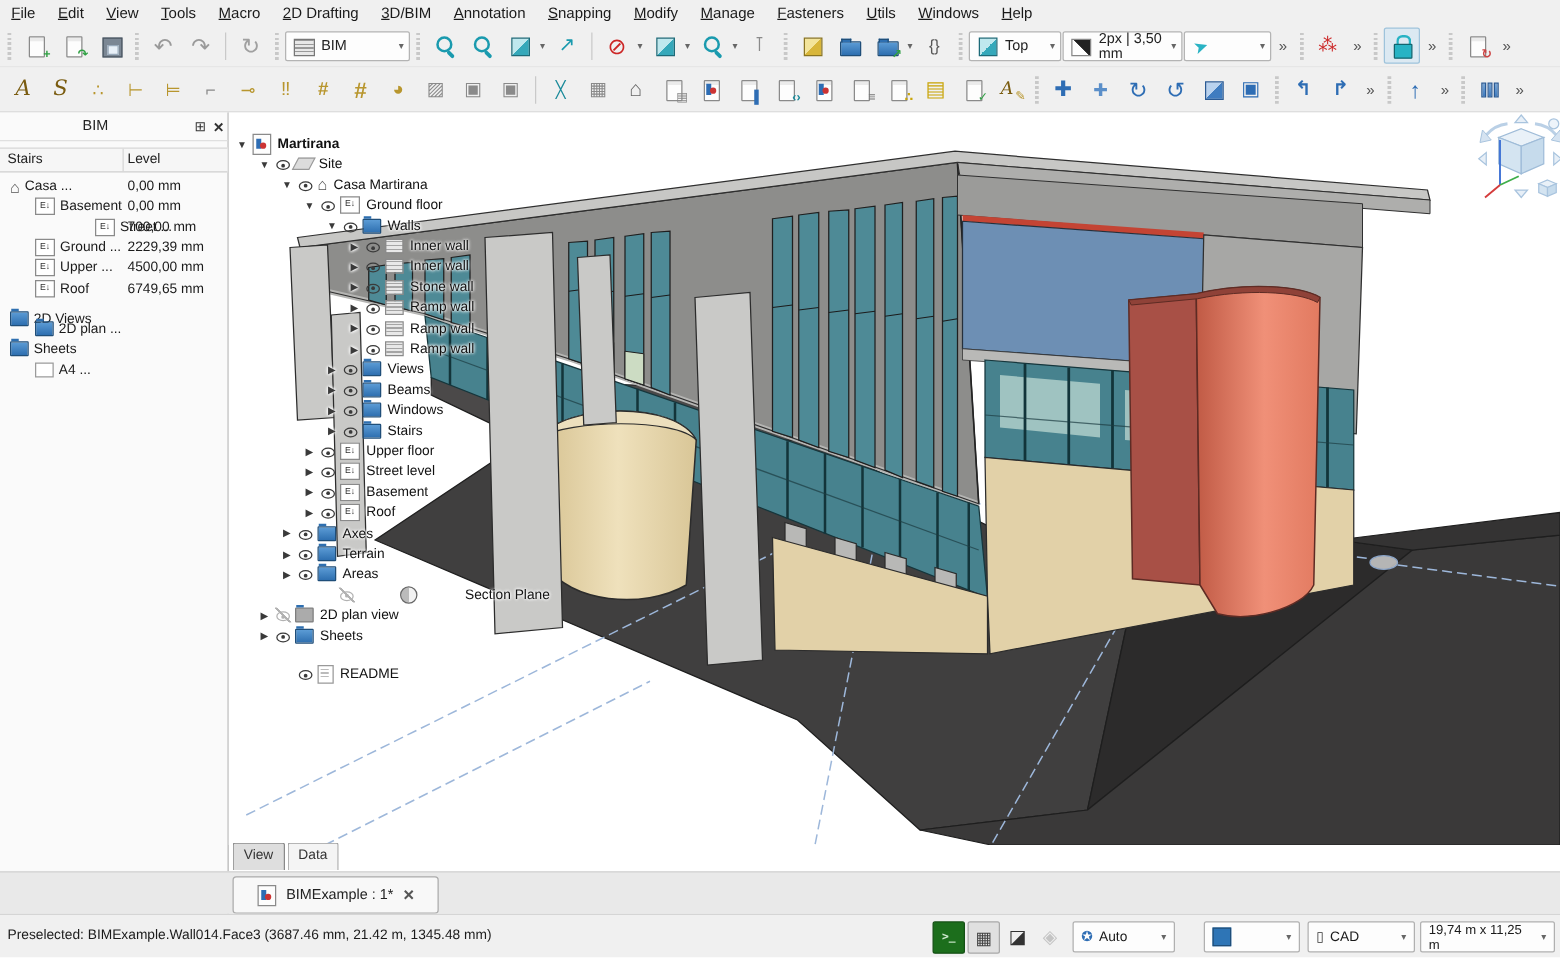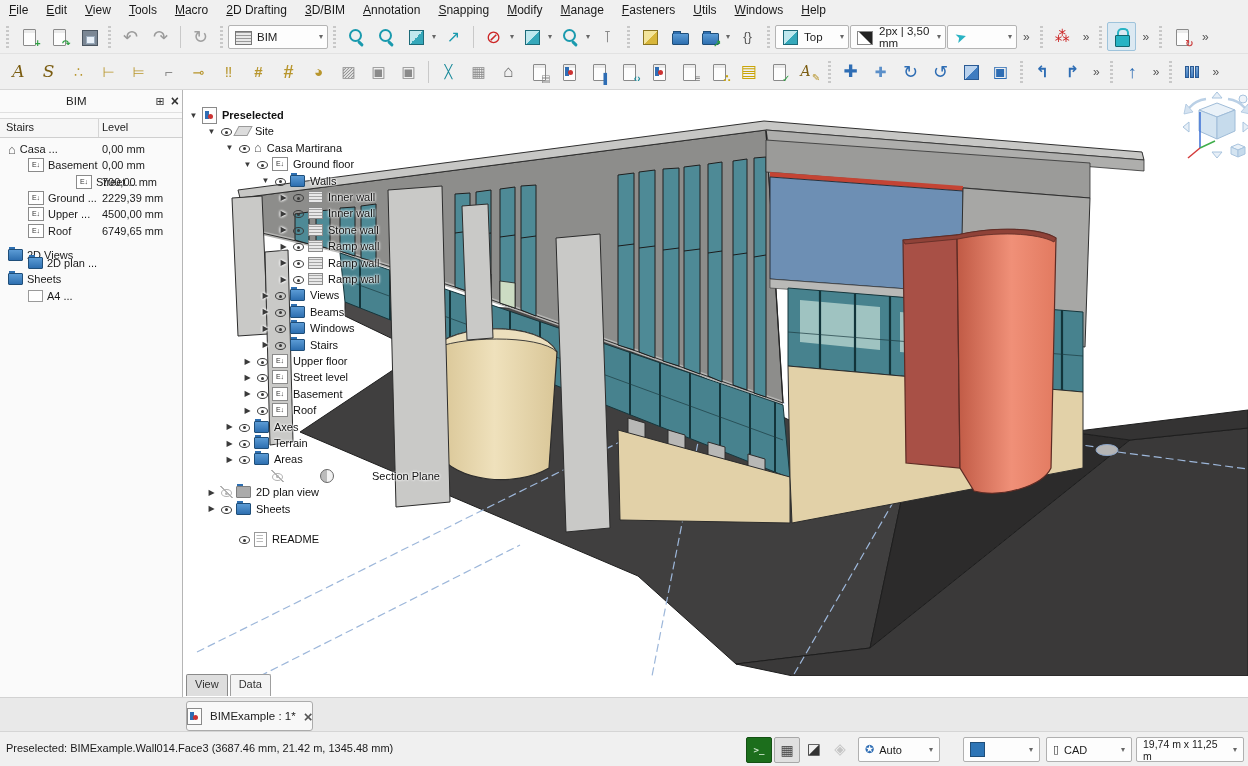--- a/index.html
+++ b/index.html
@@ -104,21 +104,21 @@
     text-shadow:0 0 2px #fff,0 0 3px #fff,0 0 3px #fff;pointer-events:auto;white-space:nowrap}
   .tar{width:11px;font-size:8px;color:#3a3a3a;text-align:center;flex:0 0 auto}
   .tlabel{margin-left:2px}
 
   #vtabs{position:absolute;left:186px;top:674px;height:22px;display:flex;font-size:11px}
   .vtab{padding:3px 8px 4px;border:1px solid #9f9f9f;border-bottom:none;background:#f4f4f4;color:#333;margin-right:2px;border-radius:2px 2px 0 0}
   .vtab.active{background:#dedede;border-color:#8a8a8a}
 
   #docbar{position:absolute;left:0;top:697px;width:1248px;height:34px;background:#e9e9e9;border-top:1px solid #d2d2d2;box-sizing:border-box}
   #doctab{position:absolute;left:186px;top:3px;height:28px;background:#f8f8f8;border:1px solid #ababab;border-radius:3px;
-    display:flex;align-items:center;gap:8px;padding:0 0;font-size:11.5px;color:#222}
+    display:flex;align-items:center;gap:8px;padding:0 19px;font-size:11.5px;color:#222}
   #doctab .x{font-size:15px;color:#555;font-weight:bold}
 
   
   #statusbar{position:absolute;left:0;top:731px;width:1248px;height:35px;background:#f0f0f0;border-top:1px solid #d5d5d5;box-sizing:border-box;font-size:11px;color:#1a1a1a}
   #pretext{position:absolute;left:6px;top:10px;white-space:nowrap}
   .sbtn{position:absolute;top:5px;width:24px;height:24px;display:flex;align-items:center;justify-content:center;border-radius:2px}
   .sbtn.term{background:#1c6e1c;border:1px solid #145014;color:#cfe8cf;font-size:9px;font-weight:bold;font-family:"DejaVu Sans Mono",monospace}
   .sbtn.pressedb{background:#e0e0e0;border:1px solid #a8a8a8;color:#444;font-size:14px}
   .sbtn.flat{color:#333;font-size:15px}
   .sbtn.disabled{color:#c4c4c4}
@@ -634,21 +634,21 @@
       <polygon points="1238,150 1245,147 1245,154 1238,157" fill="#c6dbec" stroke="#a9c4de"></polygon>
     </g>
   </g>
 </svg>
 </div>
 
 <div id="tree">
       <div class="trow" style="left: 188px; top: 107px;">
         <span class="tar">▼</span>
         <span class="t-doc"></span>
-        <span class="tlabel" style="font-weight: bold;">Preselected</span>
+        <span class="tlabel" style="font-weight: bold;">Martirana</span>
       </div>
       <div class="trow" style="left: 206px; top: 123.4px;">
         <span class="tar">▼</span>
         <span class="eye"></span>
         <span class="t-site"></span>
         <span class="tlabel">Site</span>
       </div>
       <div class="trow" style="left: 224px; top: 139.8px;">
         <span class="tar">▼</span>
         <span class="eye"></span>

